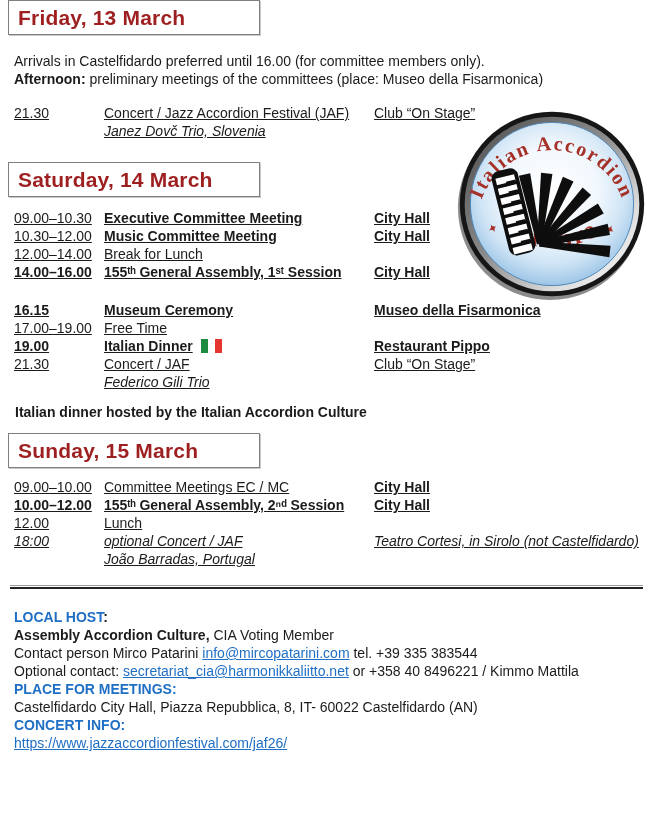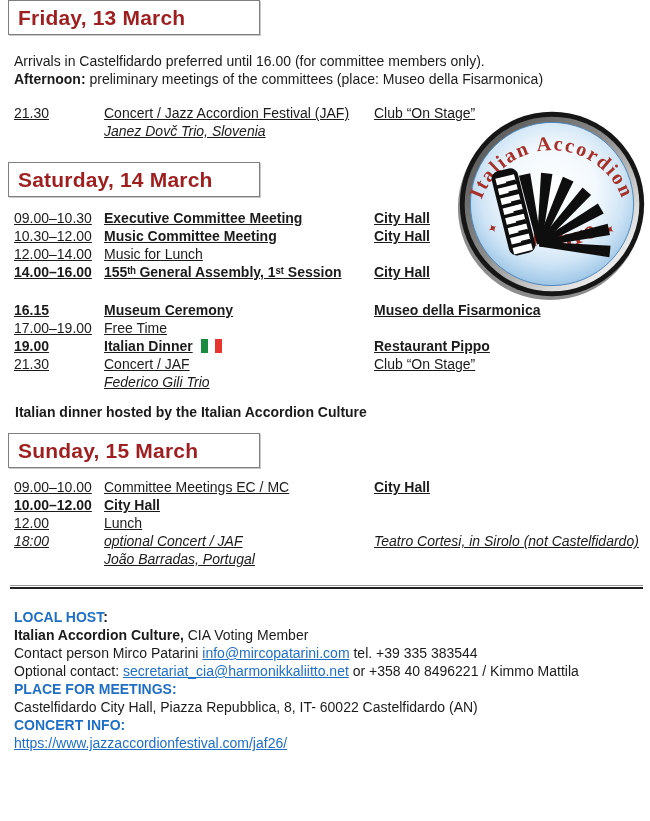--- a/index.html
+++ b/index.html
@@ -99,21 +99,21 @@
       <span class="c-event b">Executive Committee Meeting</span>
       <span class="c-venue b">City Hall</span>
     </div>
     <div class="row">
       <span class="c-time">10.30–12.00</span>
       <span class="c-event b">Music Committee Meeting</span>
       <span class="c-venue b">City Hall</span>
     </div>
     <div class="row">
       <span class="c-time">12.00–14.00</span>
-      <span class="c-event">Music for Lunch</span>
+      <span class="c-event">Break for Lunch</span>
       <span class="c-venue"></span>
     </div>
     <div class="row">
       <span class="c-time b">14.00–16.00</span>
       <span class="c-event b">155ᵗʰ General Assembly, 1ˢᵗ Session</span>
       <span class="c-venue b">City Hall</span>
     </div>
   </div>
 
   <div class="sched s2">
@@ -150,20 +150,21 @@
   </div>
 
   <div class="sched sun">
     <div class="row">
       <span class="c-time">09.00–10.00</span>
       <span class="c-event">Committee Meetings EC / MC</span>
       <span class="c-venue b">City Hall</span>
     </div>
     <div class="row">
       <span class="c-time b">10.00–12.00</span>
+      <span class="c-event b">155ᵗʰ General Assembly, 2ⁿᵈ Session</span>
       <span class="c-venue b">City Hall</span>
     </div>
     <div class="row">
       <span class="c-time">12.00</span>
       <span class="c-event">Lunch</span>
       <span class="c-venue"></span>
     </div>
     <div class="row i">
       <span class="c-time">18:00</span>
       <span class="c-event">optional Concert / JAF</span>
@@ -172,21 +173,21 @@
     <div class="row">
       <span class="c-time"></span>
       <span class="c-event i">João Barradas, Portugal</span>
     </div>
   </div>
 
   <div class="rule"></div>
 
   <div class="footer">
     <p class="sp-lh"><span class="fh">LOCAL HOST</span><span class="b">:</span></p>
-    <p><span class="b">Italian Accordion Culture,</span><span> CIA Voting Member</span></p>
+    <p><span class="b">Assembly Accordion Culture,</span><span> CIA Voting Member</span></p>
     <p><span>Contact person Mirco Patarini </span><a class="link" href="#">info@mircopatarini.com</a><span> tel. +39 335 383544</span></p>
     <p><span>Optional contact: </span><a class="link" href="#">secretariat_cia@harmonikkaliitto.net</a><span> or +358 40 8496221 / Kimmo Mattila</span></p>
 
     <p class="fh sp-pl">PLACE FOR MEETINGS:</p>
     <p>Castelfidardo City Hall, Piazza Repubblica, 8, IT- 60022 Castelfidardo (AN)</p>
 
     <p class="fh sp-ci">CONCERT INFO:</p>
     <p><a class="link" href="#">https://www.jazzaccordionfestival.com/jaf26/</a></p>
   </div>
 

